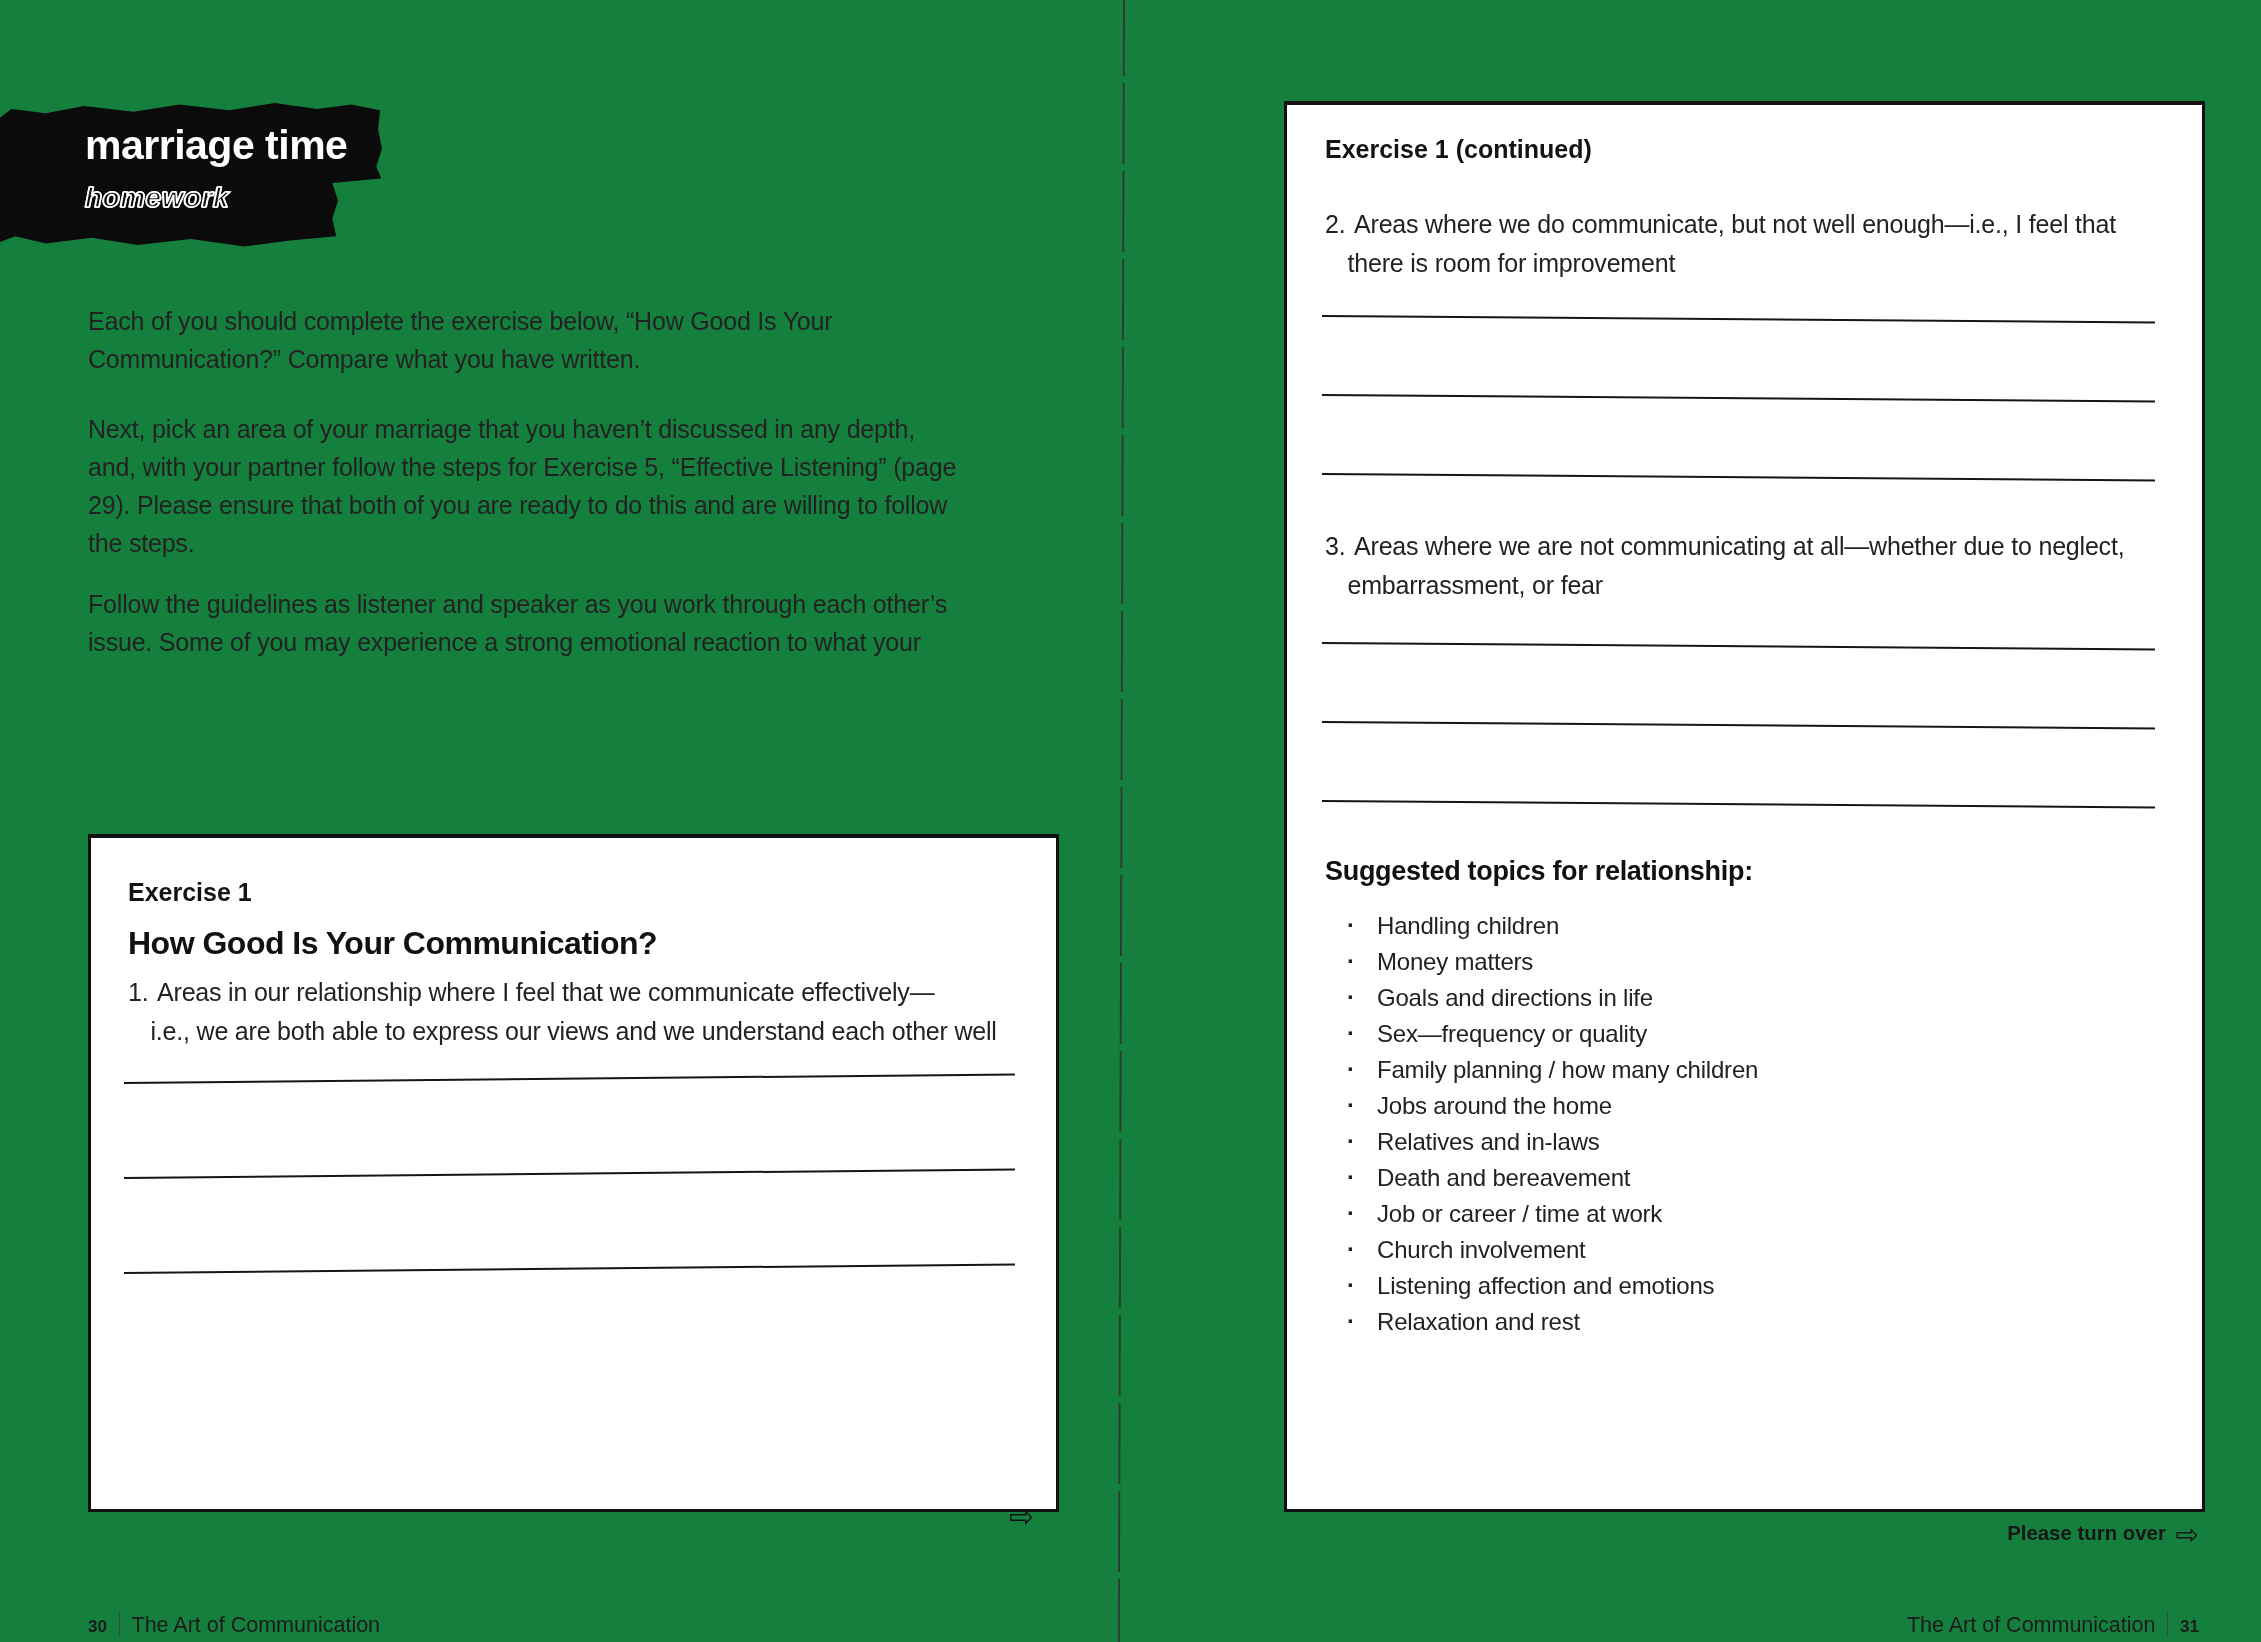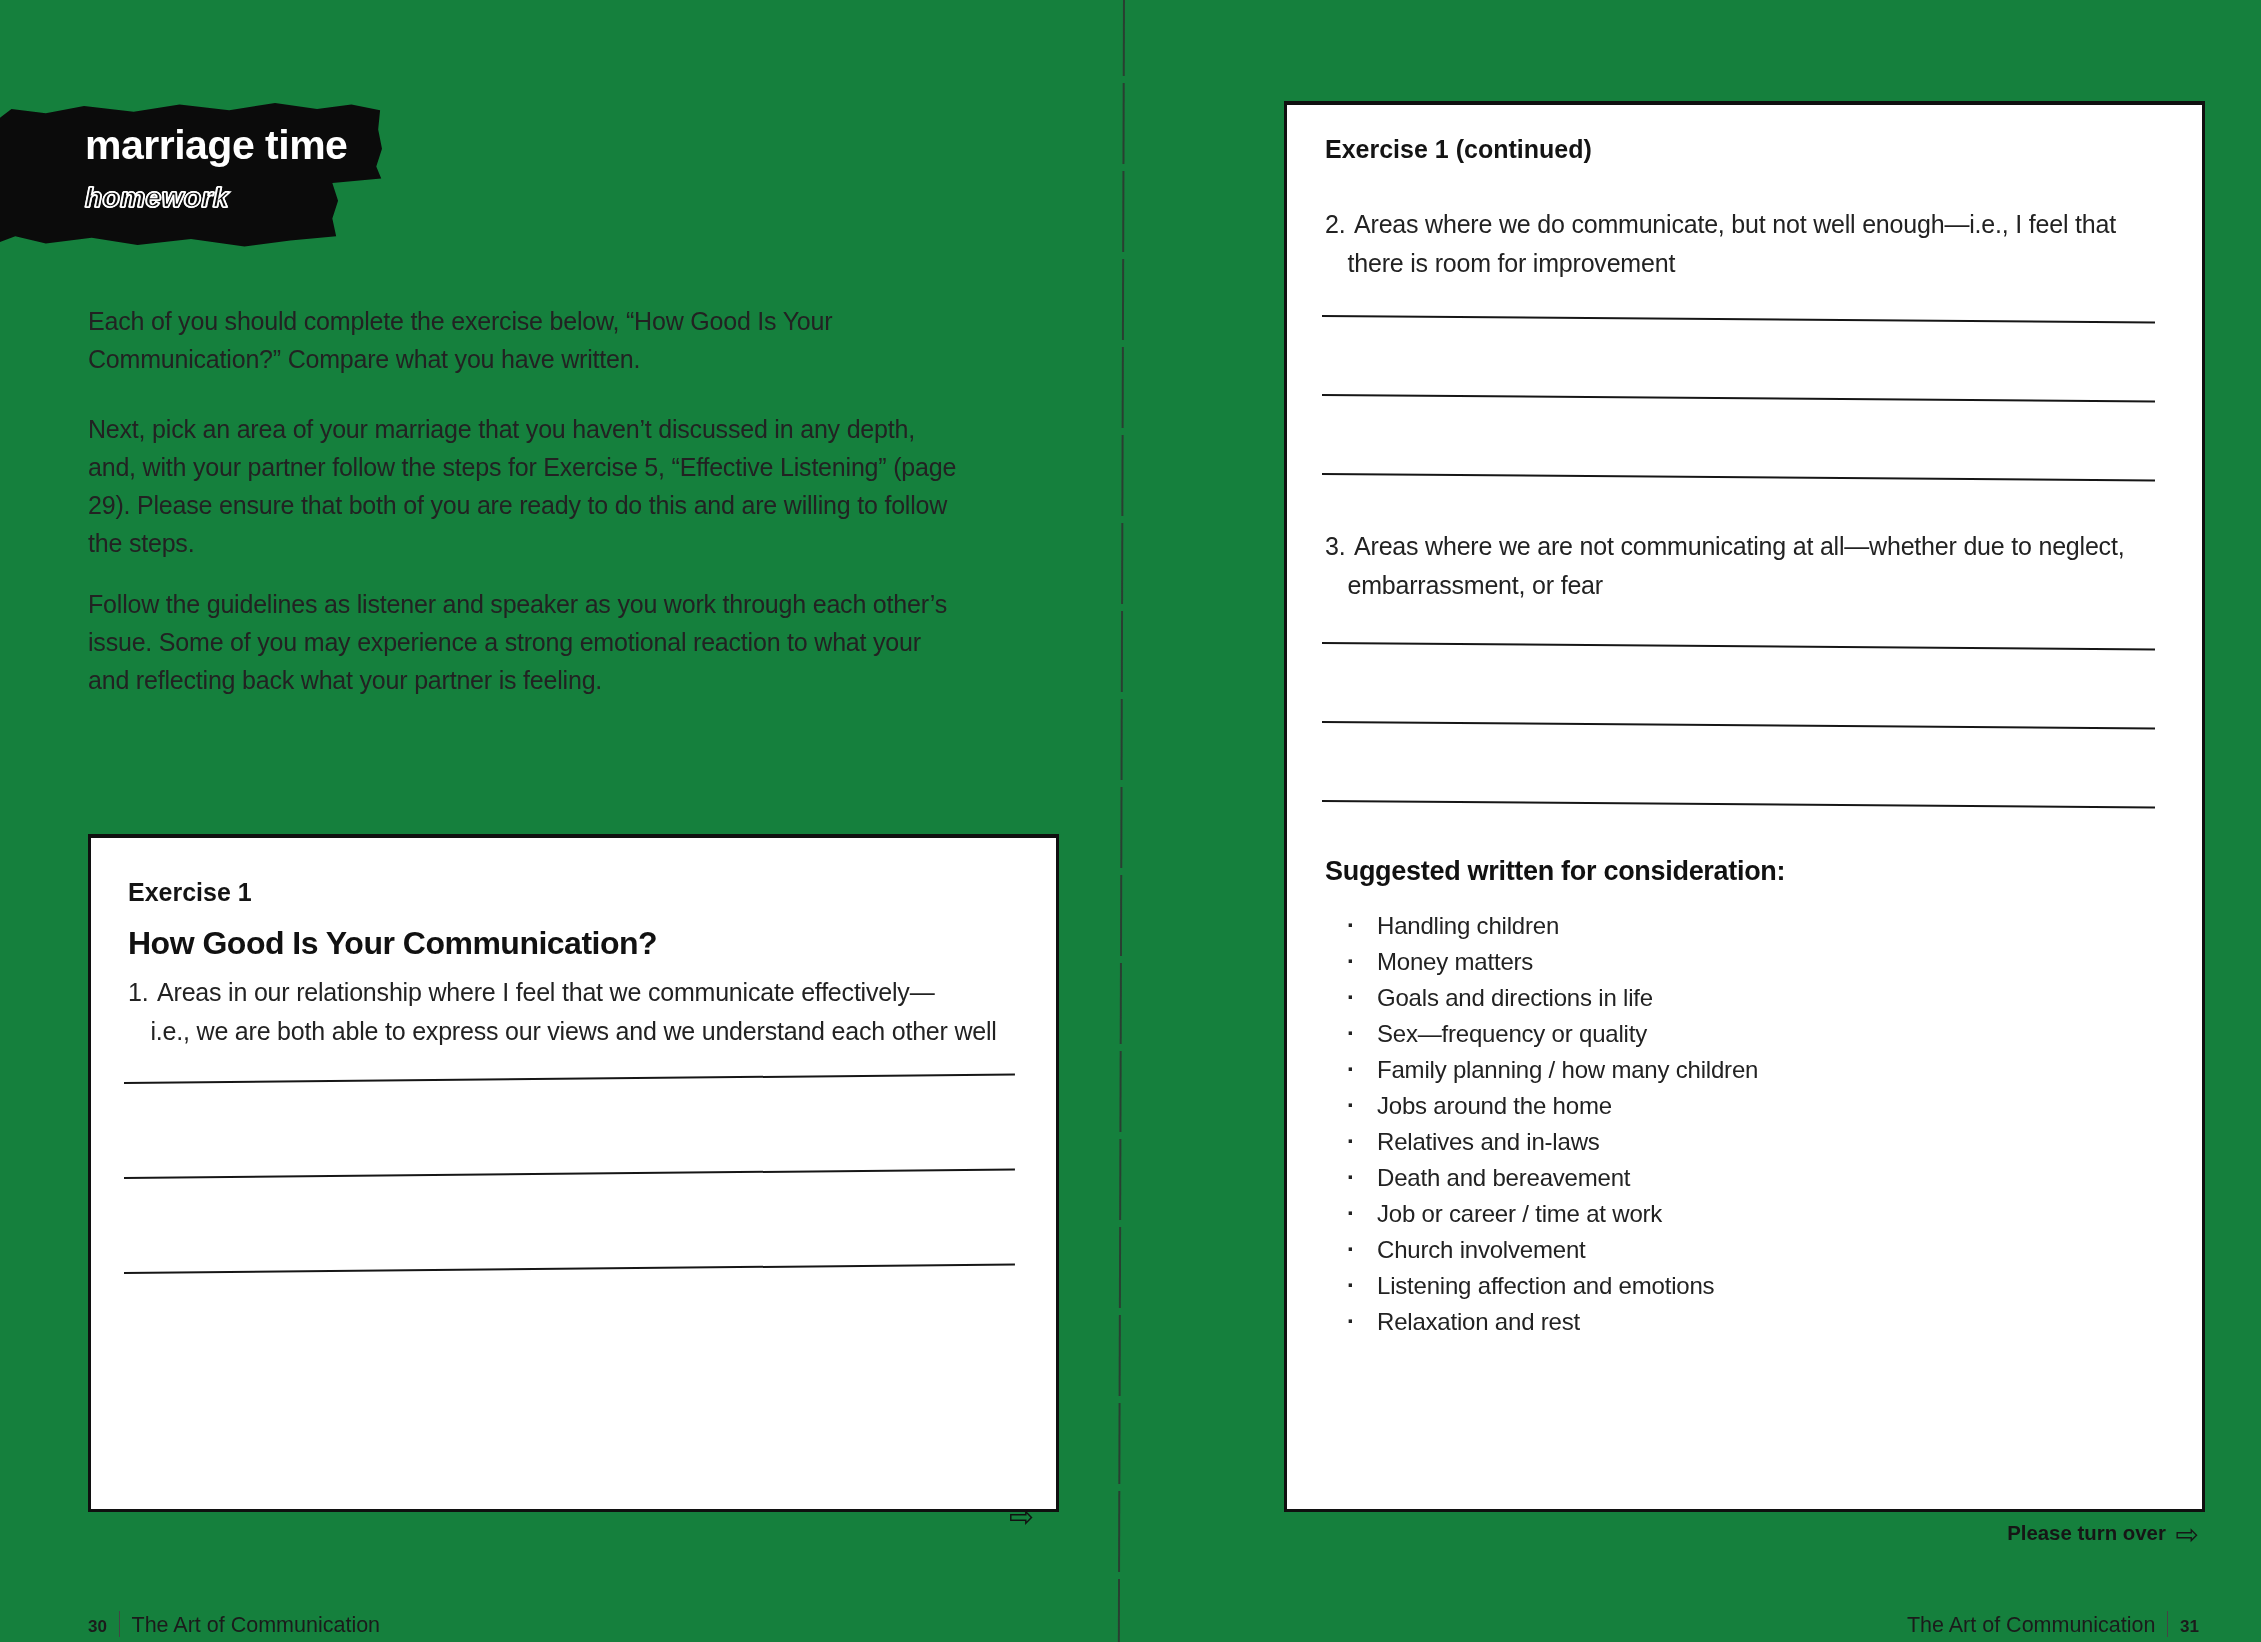--- a/index.html
+++ b/index.html
@@ -80,21 +80,20 @@
     <div class="para p2">
       <div class="pline">Next, pick an area of your marriage that you haven’t discussed in any depth,</div>
       <div class="pline">and, with your partner follow the steps for Exercise 5, “Effective Listening” (page</div>
       <div class="pline">29). Please ensure that both of you are ready to do this and are willing to follow</div>
       <div class="pline">the steps.</div>
     </div>
 
     <div class="para p3">
       <div class="pline">Follow the guidelines as listener and speaker as you work through each other’s</div>
       <div class="pline">issue. Some of you may experience a strong emotional reaction to what your</div>
-      <div class="pline">and reflecting back what your partner is feeling.</div>
     </div>
 
     <div class="exbox exbox-left">
       <div class="ex-label" style="left:37px; top:40px;">Exercise 1</div>
       <h2 class="ex-title" style="left:37px; top:87px;">How Good Is Your Communication?</h2>
 
       <div class="ex-item" style="left:37px; top:135px;">
         <div class="iline">
           <span class="inum">1.</span><span>Areas in our relationship where I feel that we communicate effectively—</span>
         </div>
@@ -133,21 +132,21 @@
         <div class="iline">
           <span class="inum">3.</span><span>Areas where we are not communicating at all—whether due to neglect,</span>
         </div>
         <div class="iline indent">embarrassment, or fear</div>
       </div>
 
       <div class="wline tilt-down" style="left:35px; top:537px; width:833px;"></div>
       <div class="wline tilt-down" style="left:35px; top:616px; width:833px;"></div>
       <div class="wline tilt-down" style="left:35px; top:695px; width:833px;"></div>
 
-      <h3 class="topics-heading" style="left:38px; top:751px;">Suggested written for consideration:</h3>
+      <h3 class="topics-heading" style="left:38px; top:751px;">Suggested topics for relationship:</h3>
 
       <ul class="topics" style="left:59px; top:803px;">
         <li>Handling children</li>
         <li>Money matters</li>
         <li>Goals and directions in life</li>
         <li>Sex—frequency or quality</li>
         <li>Family planning / how many children</li>
         <li>Jobs around the home</li>
         <li>Relatives and in-laws</li>
         <li>Death and bereavement</li>

